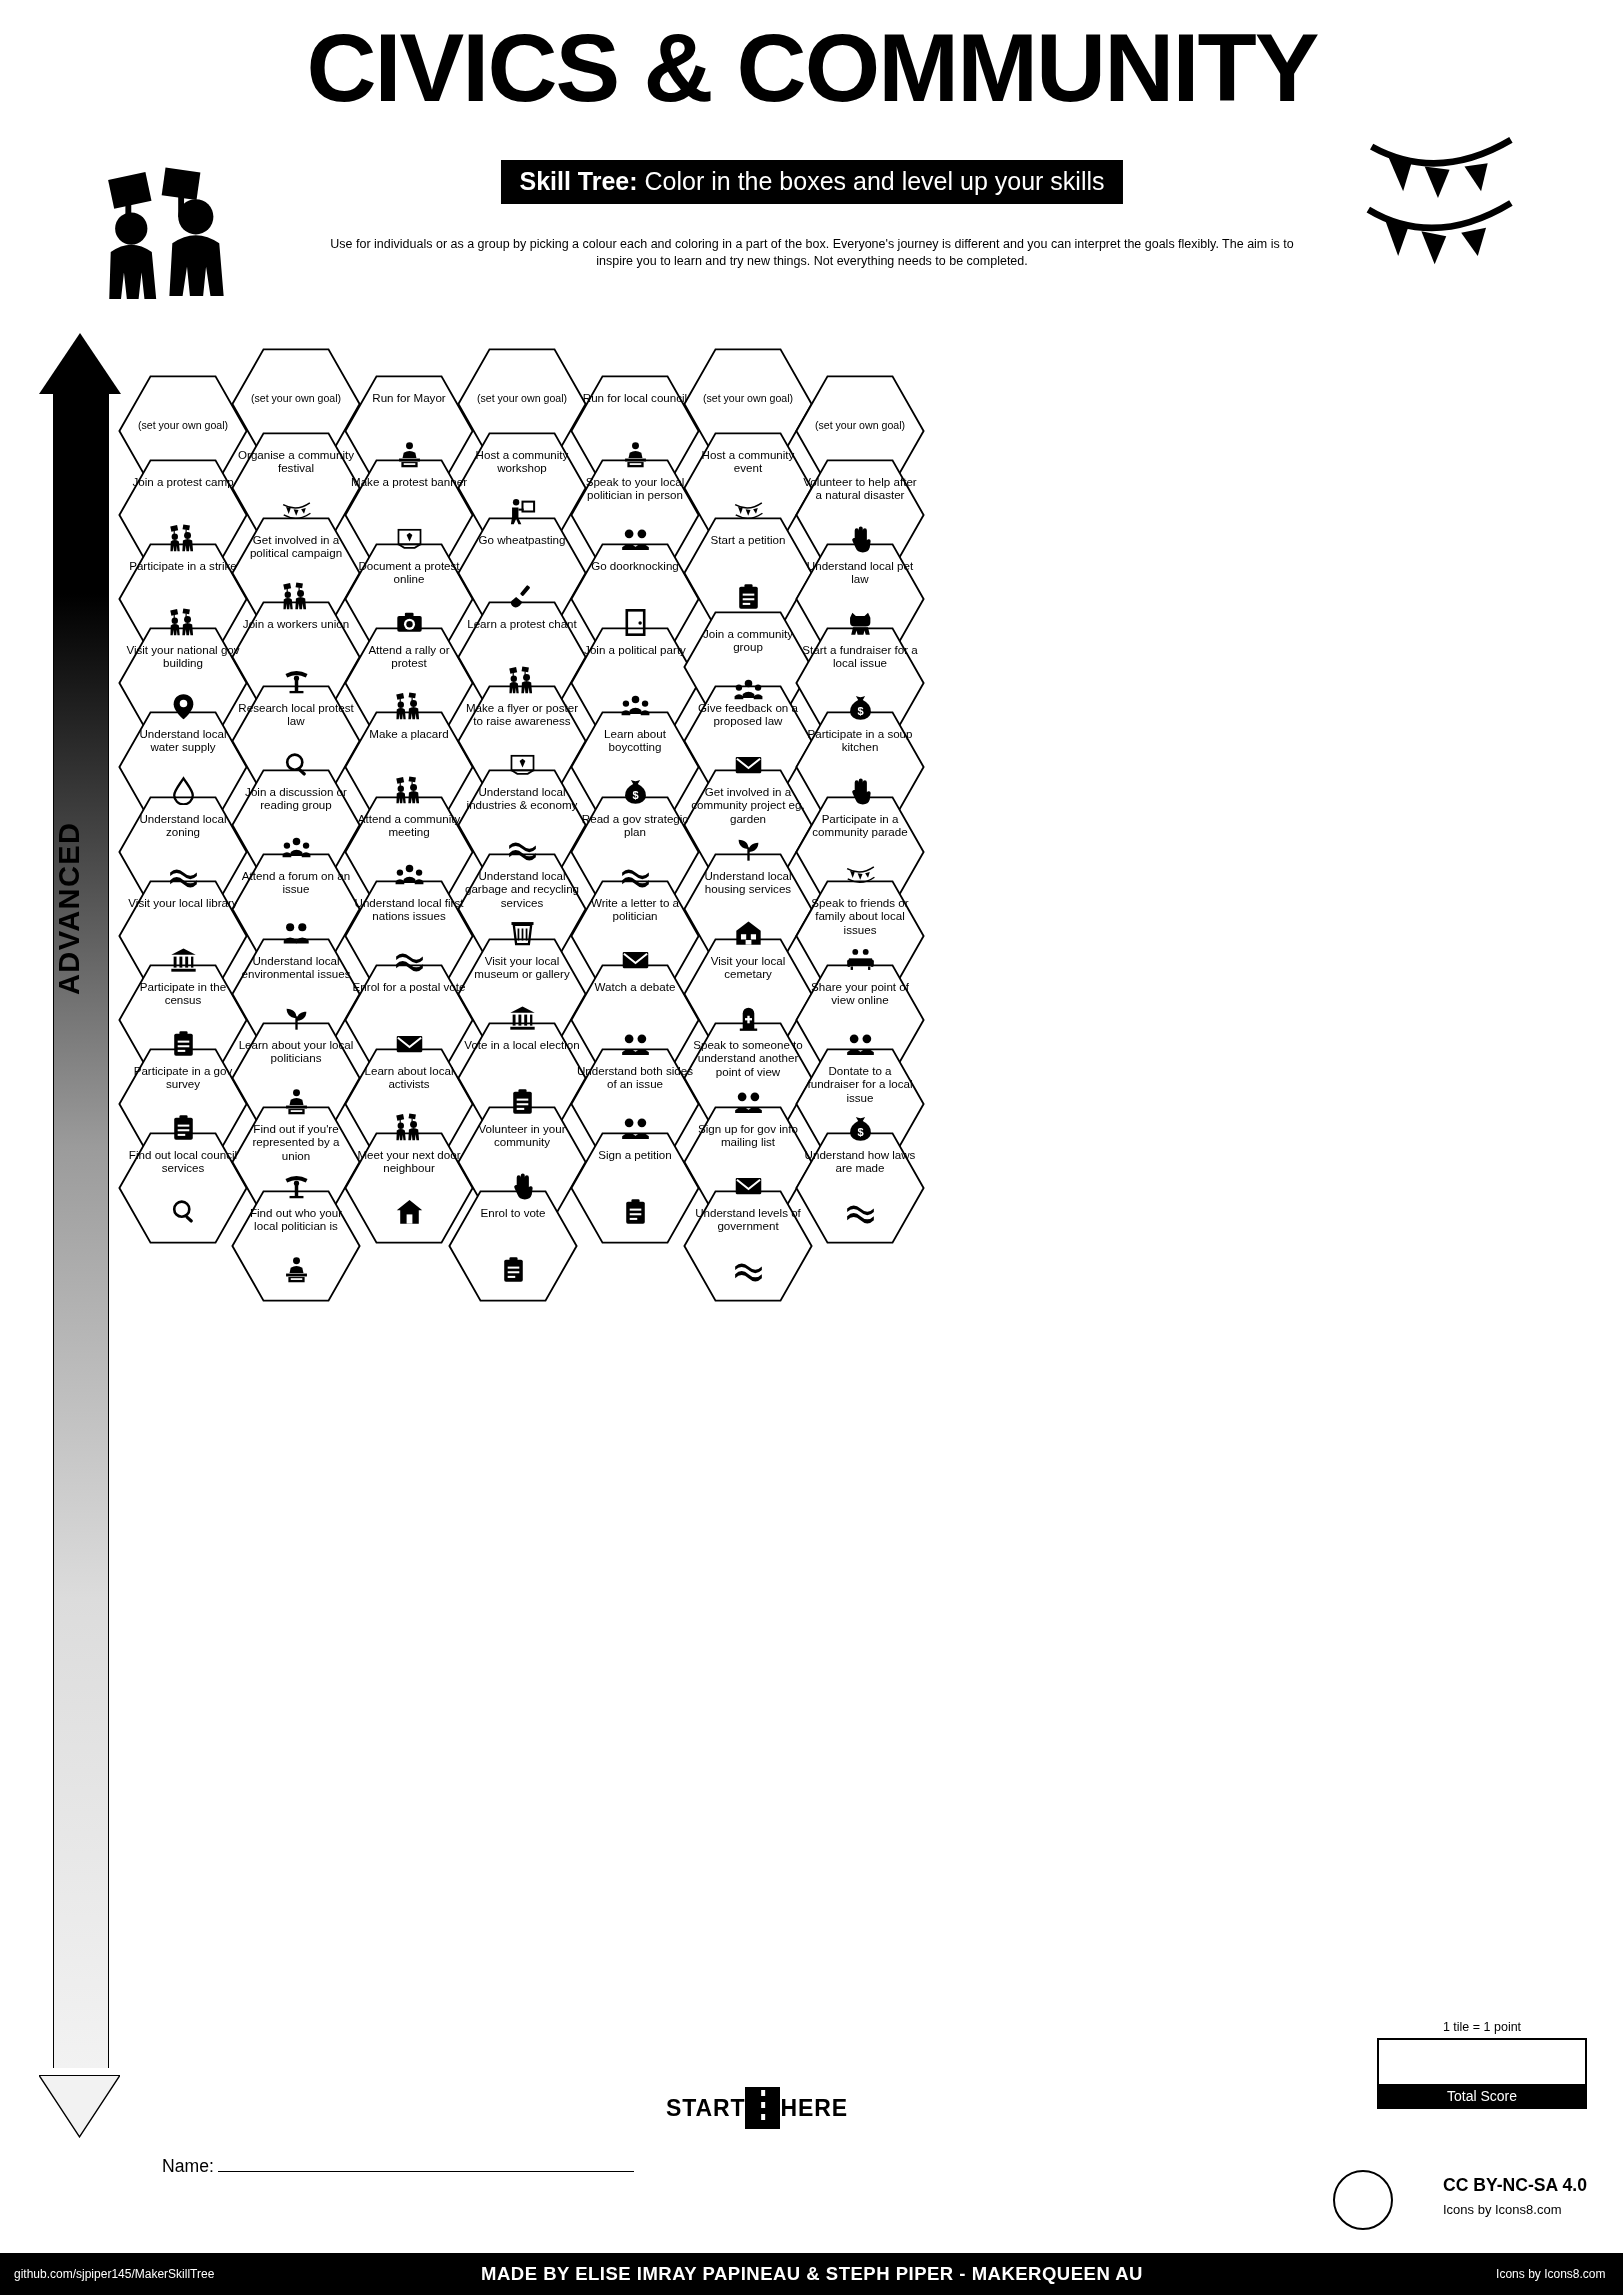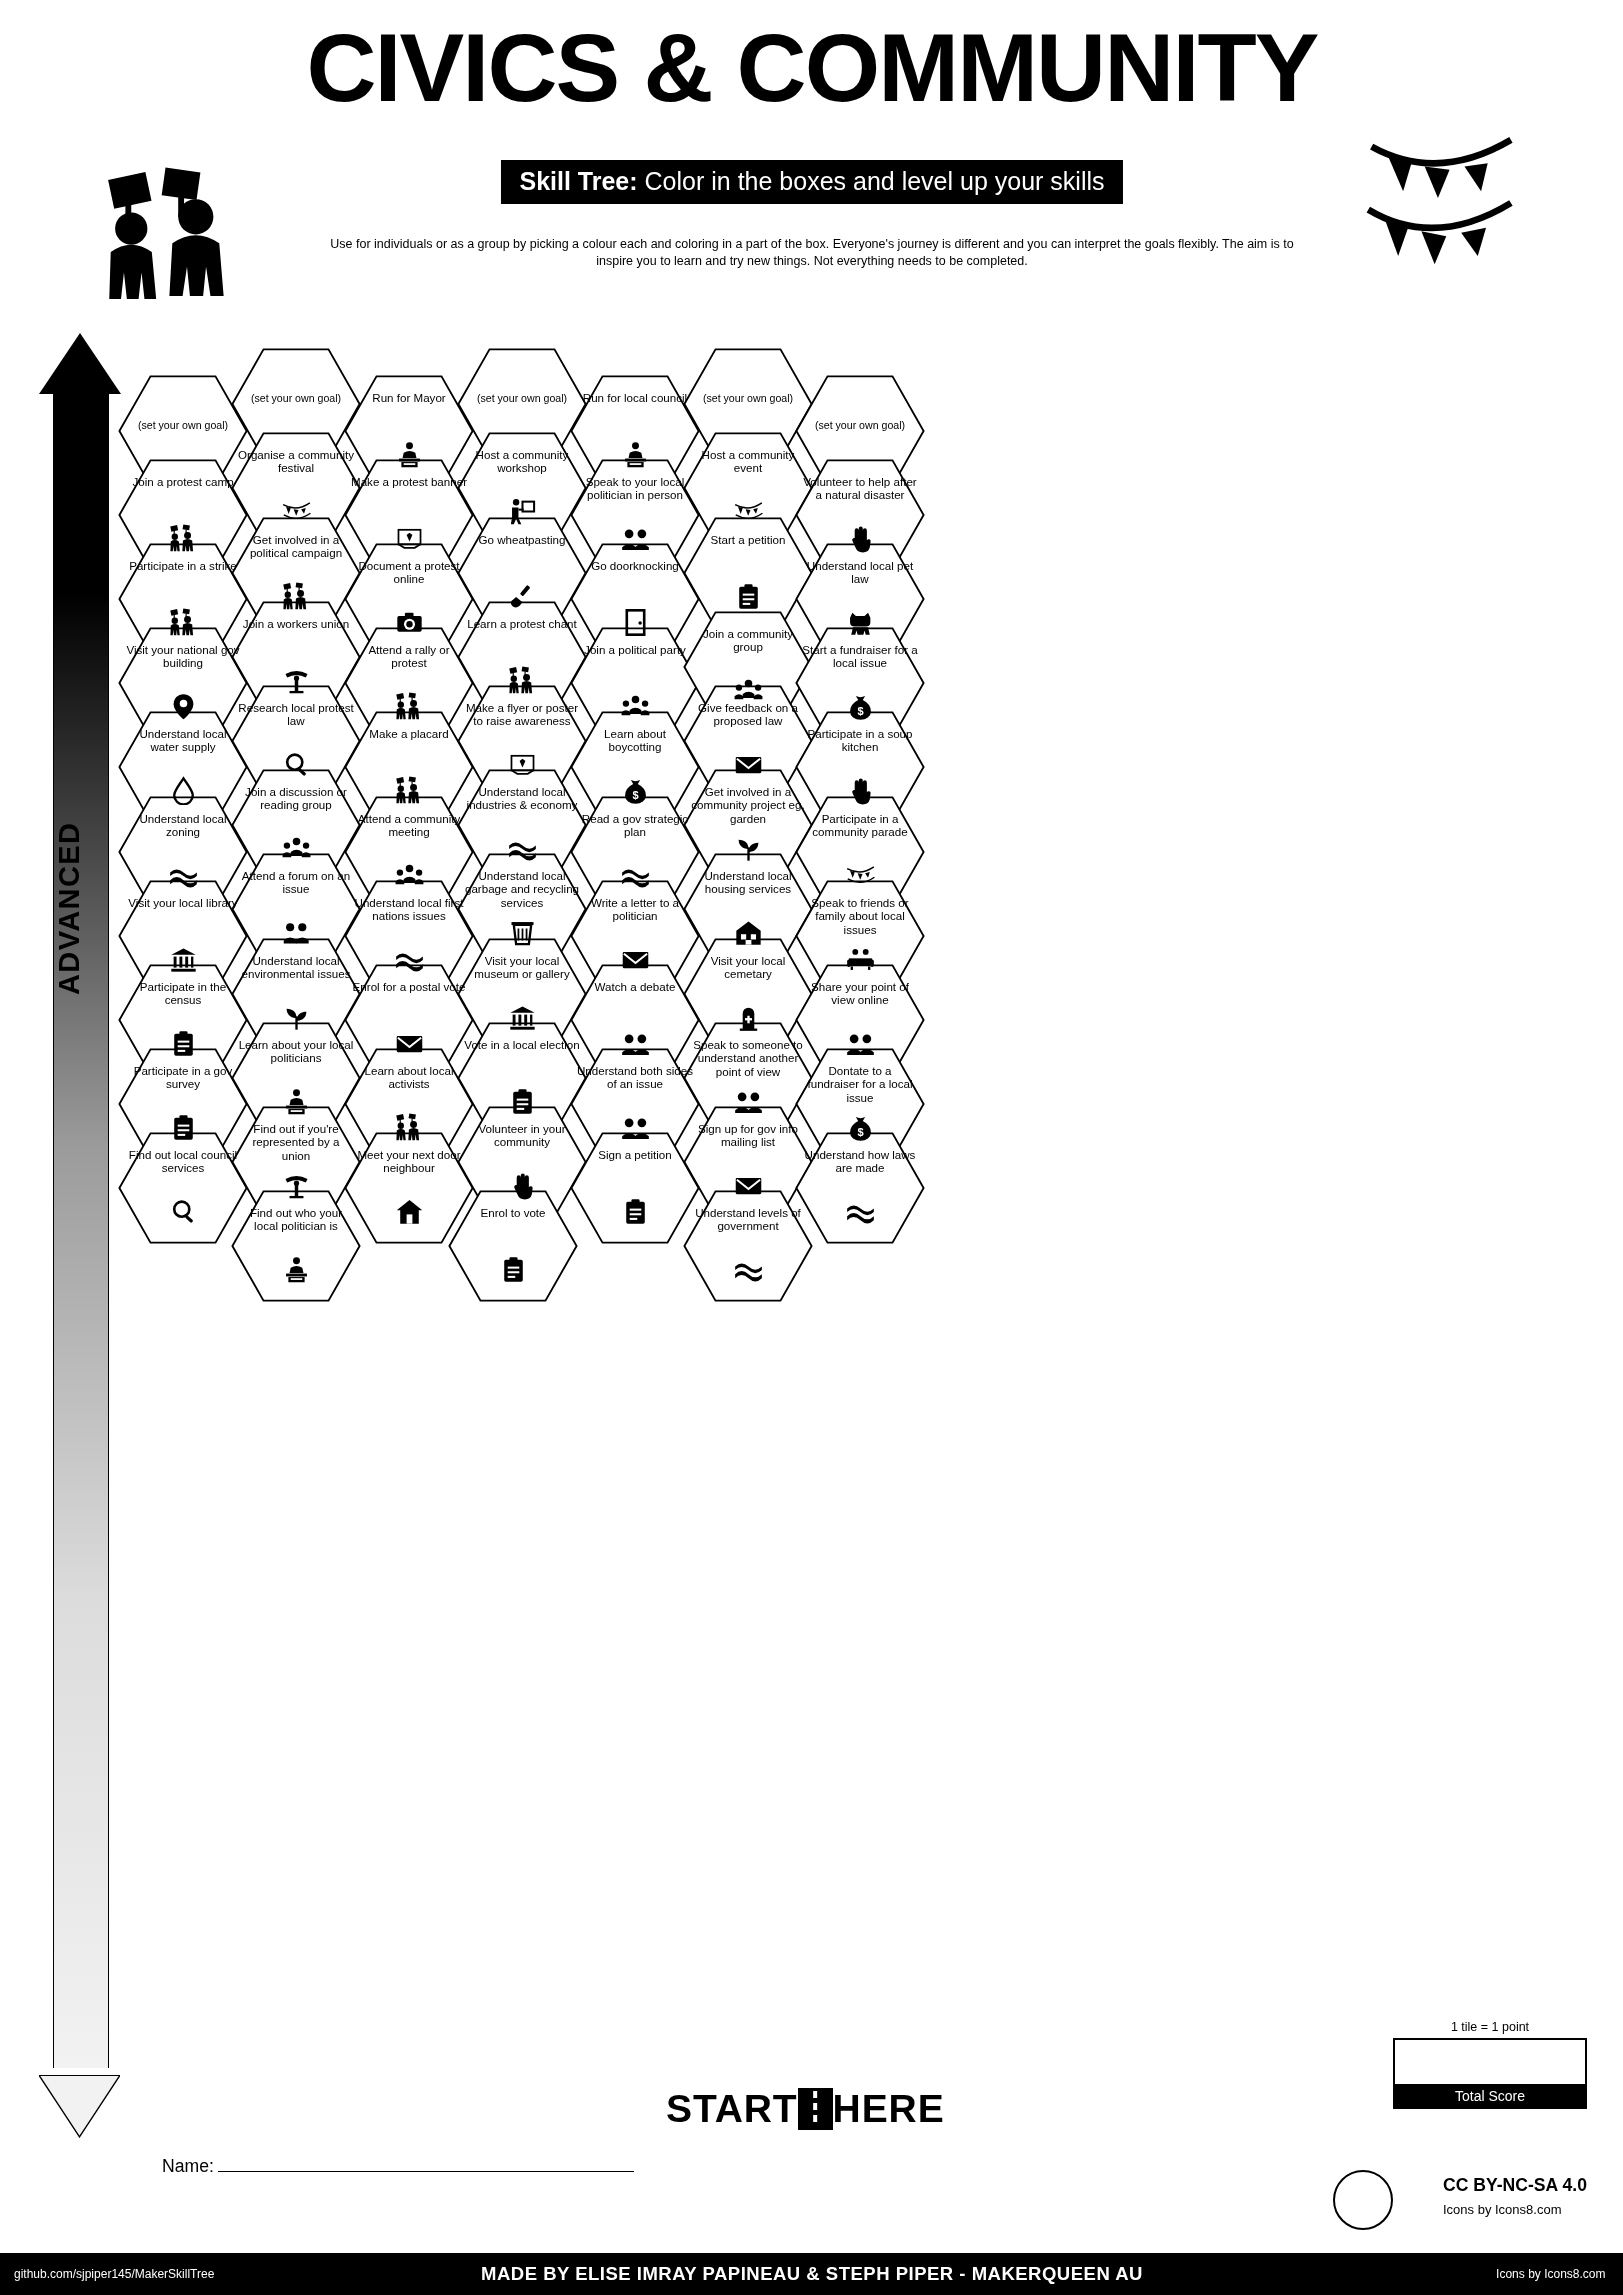--- a/index.html
+++ b/index.html
@@ -72,32 +72,32 @@
   .hex.goal .txt{top:44px;font-size:10.6px;}
   .hex .ic{
     position:absolute;left:0;right:0;bottom:15.7px;
     text-align:center;z-index:2;
   }
   .hex .ic svg{position:relative;width:29px;height:29px;}
   
   #start-here{
     position:absolute;left:666px;top:2087px;
     display:flex;align-items:center;
-    font-size:39px;font-weight:bold;letter-spacing:0.9px;
+    font-size:23px;font-weight:bold;letter-spacing:0.9px;
   }
   #start-here .road{
     width:35px;height:42px;background:#000;position:relative;
   }
   #start-here .road:before{
     content:"";position:absolute;left:50%;top:2.8px;transform:translateX(-50%);
     width:3.7px;height:36px;
     background:repeating-linear-gradient(to bottom,#fff 0 6.5px,#000 6.5px 12px);
   }
   
-  #score-box{position:absolute;right:37px;top:2020px;width:194px;}
+  #score-box{position:absolute;right:37px;top:2020px;width:210px;}
   #score-box .tile-note{text-align:center;font-size:12.5px;margin-bottom:3.7px;}
   #score-box .box{
     border:2.3px solid #000;height:67px;position:relative;background:#fff;
   }
   #score-box .band{
     position:absolute;left:0px;bottom:0px;width:100%;
     background:#000;color:#fff;text-align:center;
     font-size:14px;padding:3.2px 0;
   }
   

